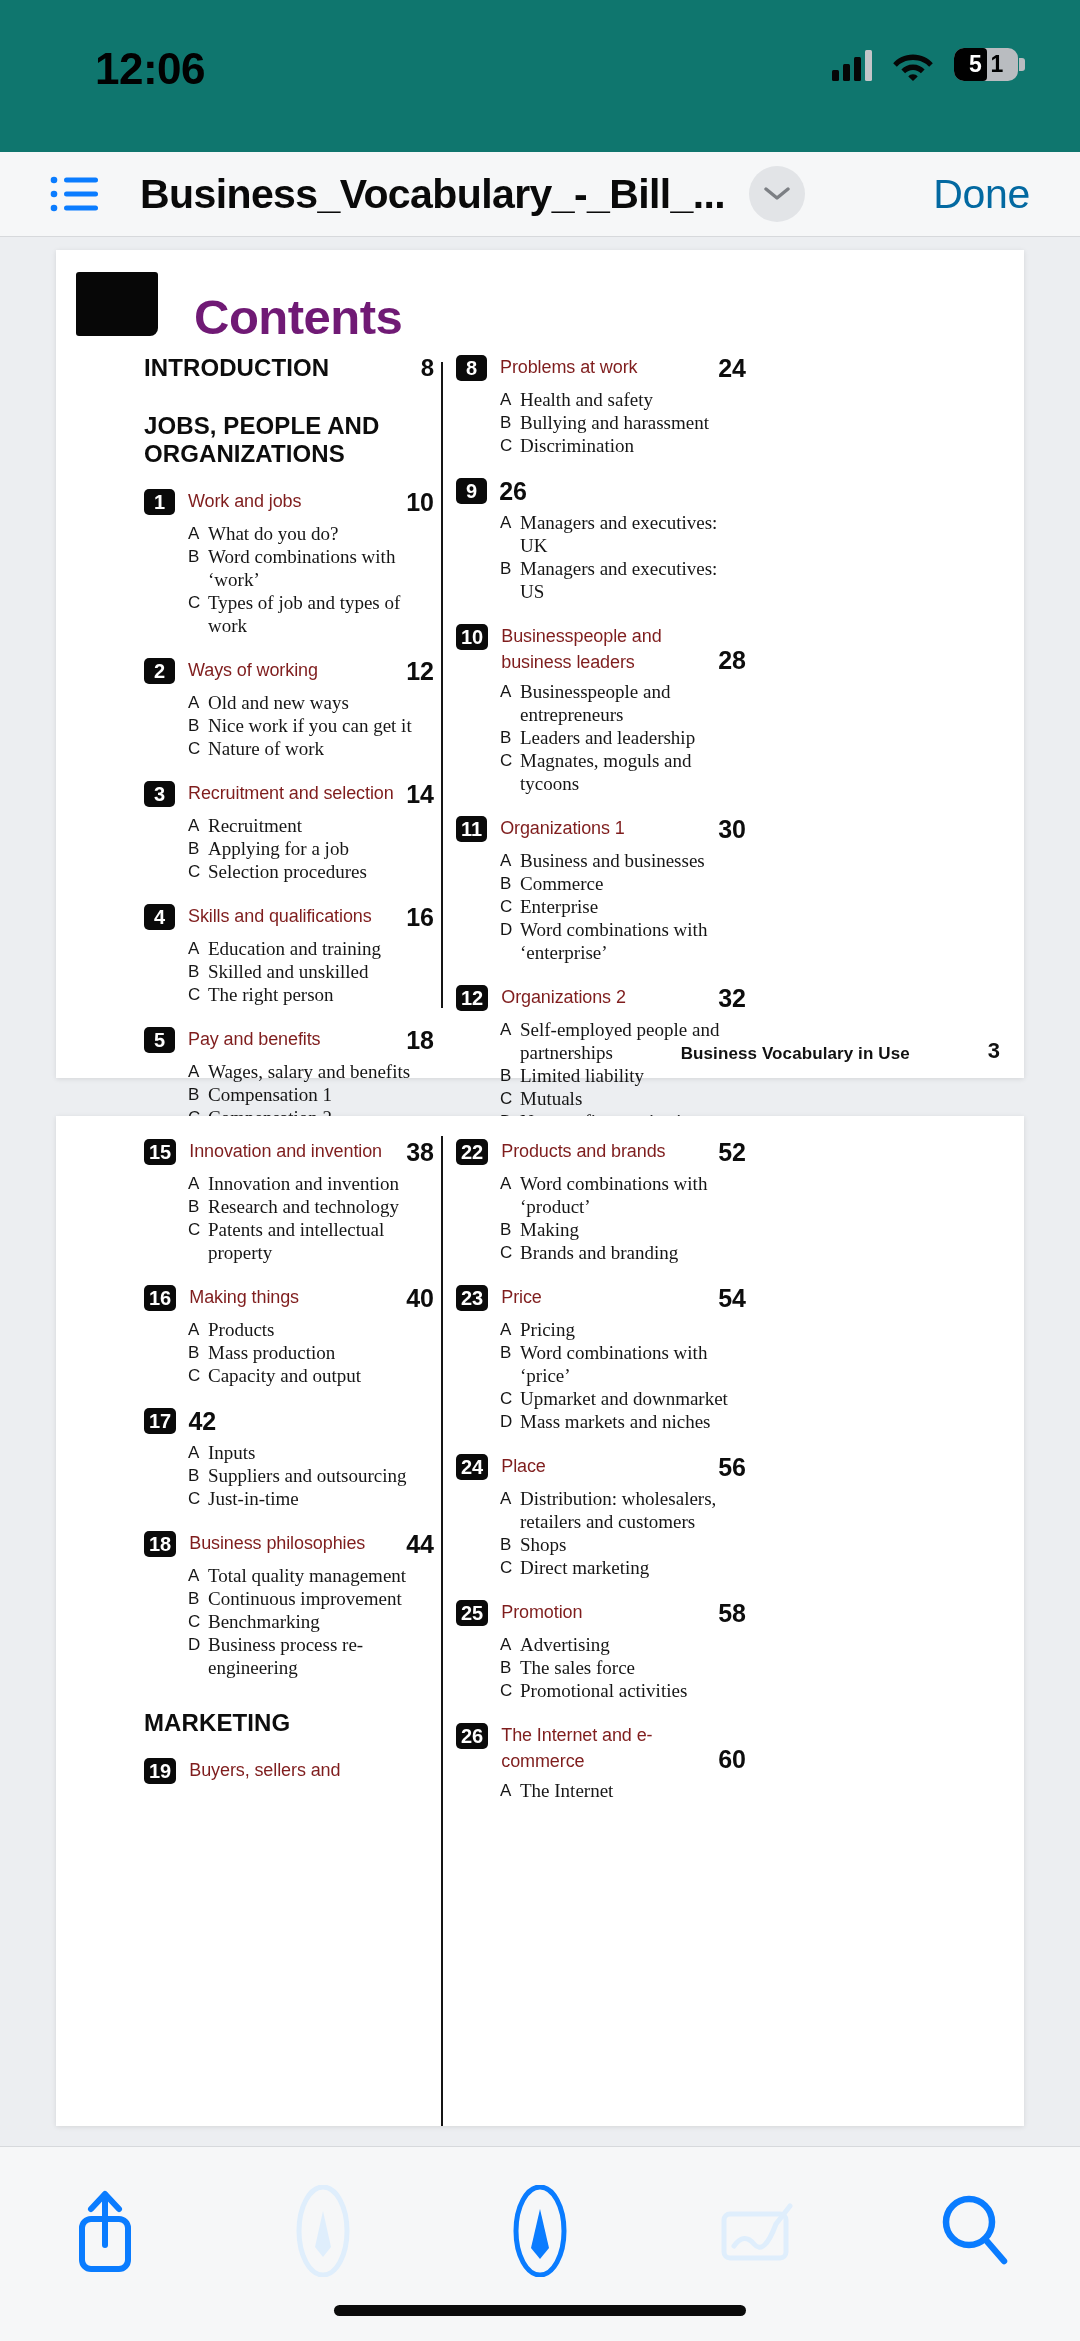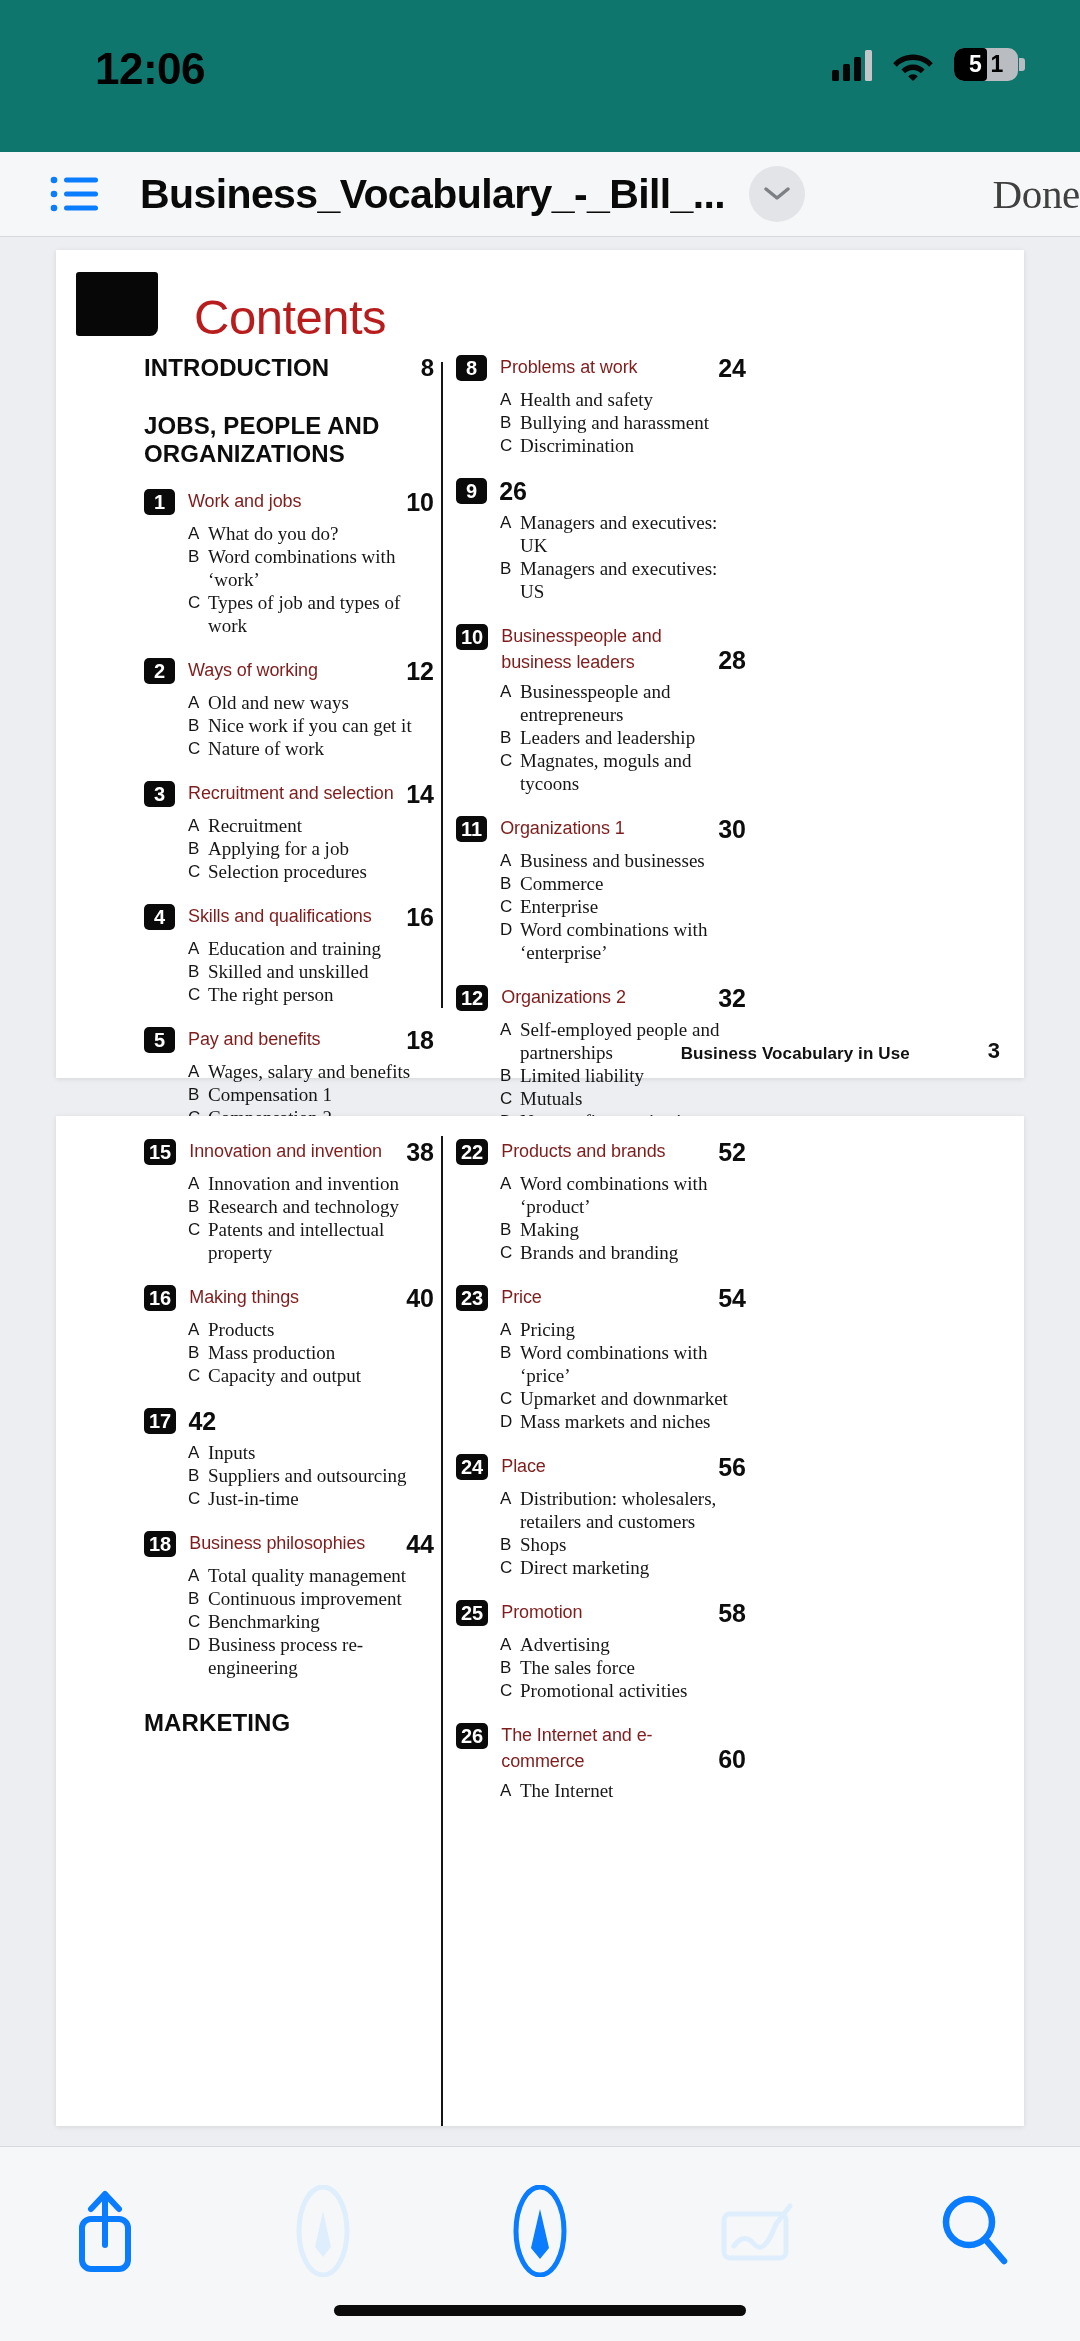--- a/index.html
+++ b/index.html
@@ -60,43 +60,43 @@
   .nav-title {
     margin-left:42px; font-size:41px; font-weight:600; color:#0a0a0a;
     letter-spacing:-0.6px; white-space:nowrap; overflow:hidden;
   }
   .nav-chevron {
     margin-left:24px; width:56px; height:56px; border-radius:50%;
     background:#e2e4e7; display:flex; align-items:center; justify-content:center;
     flex:0 0 auto;
   }
   .nav-done {
-    margin-left:auto; 
-    font-size:41px; color:#404040; font-weight:500; letter-spacing:-0.3px;font-family:Liberation Serif, serif;
+    margin-left:auto; margin-right:50px;
+    font-size:41px; color:#0369a1; font-weight:500; letter-spacing:-0.3px;
   }
 
   
   .doc {
     position:absolute; top:238px; left:0; width:1080px; height:1908px;
     background:#eceef1; overflow:hidden;
   }
   .page {
     position:relative; background:#ffffff; margin:0 auto;
     width:968px; box-shadow:0 1px 5px rgba(0,0,0,.10);
   }
   .page.p1 { height:828px; margin-top:12px; }
   .page.p2 { height:1010px; margin-top:38px; }
 
   .page-inner { position:relative; width:100%; height:100%; }
 
   
   .contents-head { position:absolute; left:20px; top:22px; display:flex; align-items:flex-end; }
   .contents-block { width:82px; height:64px; background:#070707; border-radius:3px 3px 8px 3px; }
   .contents-word {
-    margin-left:36px; font-size:49px; font-weight:400; color:#b91c1c;
+    margin-left:36px; font-size:49px; font-weight:700; color:#701a75;
     letter-spacing:-0.5px; line-height:46px; position:relative; top:4px;
   }
 
   
   .cols { position:absolute; left:0; top:0; width:100%; height:100%; }
   .col { position:absolute; top:0; }
   .col-l { left:88px; width:290px; }
   .col-r { left:400px; width:290px; }
   .divider {
     position:absolute; background:#151515;
@@ -621,20 +621,27 @@
                     <span class="ltr">C</span>
                     <span class="txt">Benchmarking</span>
                   </div>
                   <div class="sub">
                     <span class="ltr">D</span>
                     <span class="txt">Business process re-engineering</span>
                   </div>
                 </div>
               </div>
               <div class="section-head" style="margin-top: 30px;">MARKETING</div>
+              <div class="unit" style="margin-top: 20px;">
+                <div class="unit-row">
+                  <span class="unit-badge">19</span>
+                  <span class="unit-title">Buyers, sellers and</span>
+                  <span class="unit-page"></span>
+                </div>
+              </div>
             </div>
           <div class="col col-r" id="p2-right" style="top:22px;">
               <div class="unit" style="margin-top: 0px;">
                 <div class="unit-row">
                   <span class="unit-badge">22</span>
                   <span class="unit-title">Products and brands</span>
                   <span class="unit-page">52</span>
                 </div>
                 <div class="subs">
                   <div class="sub">

